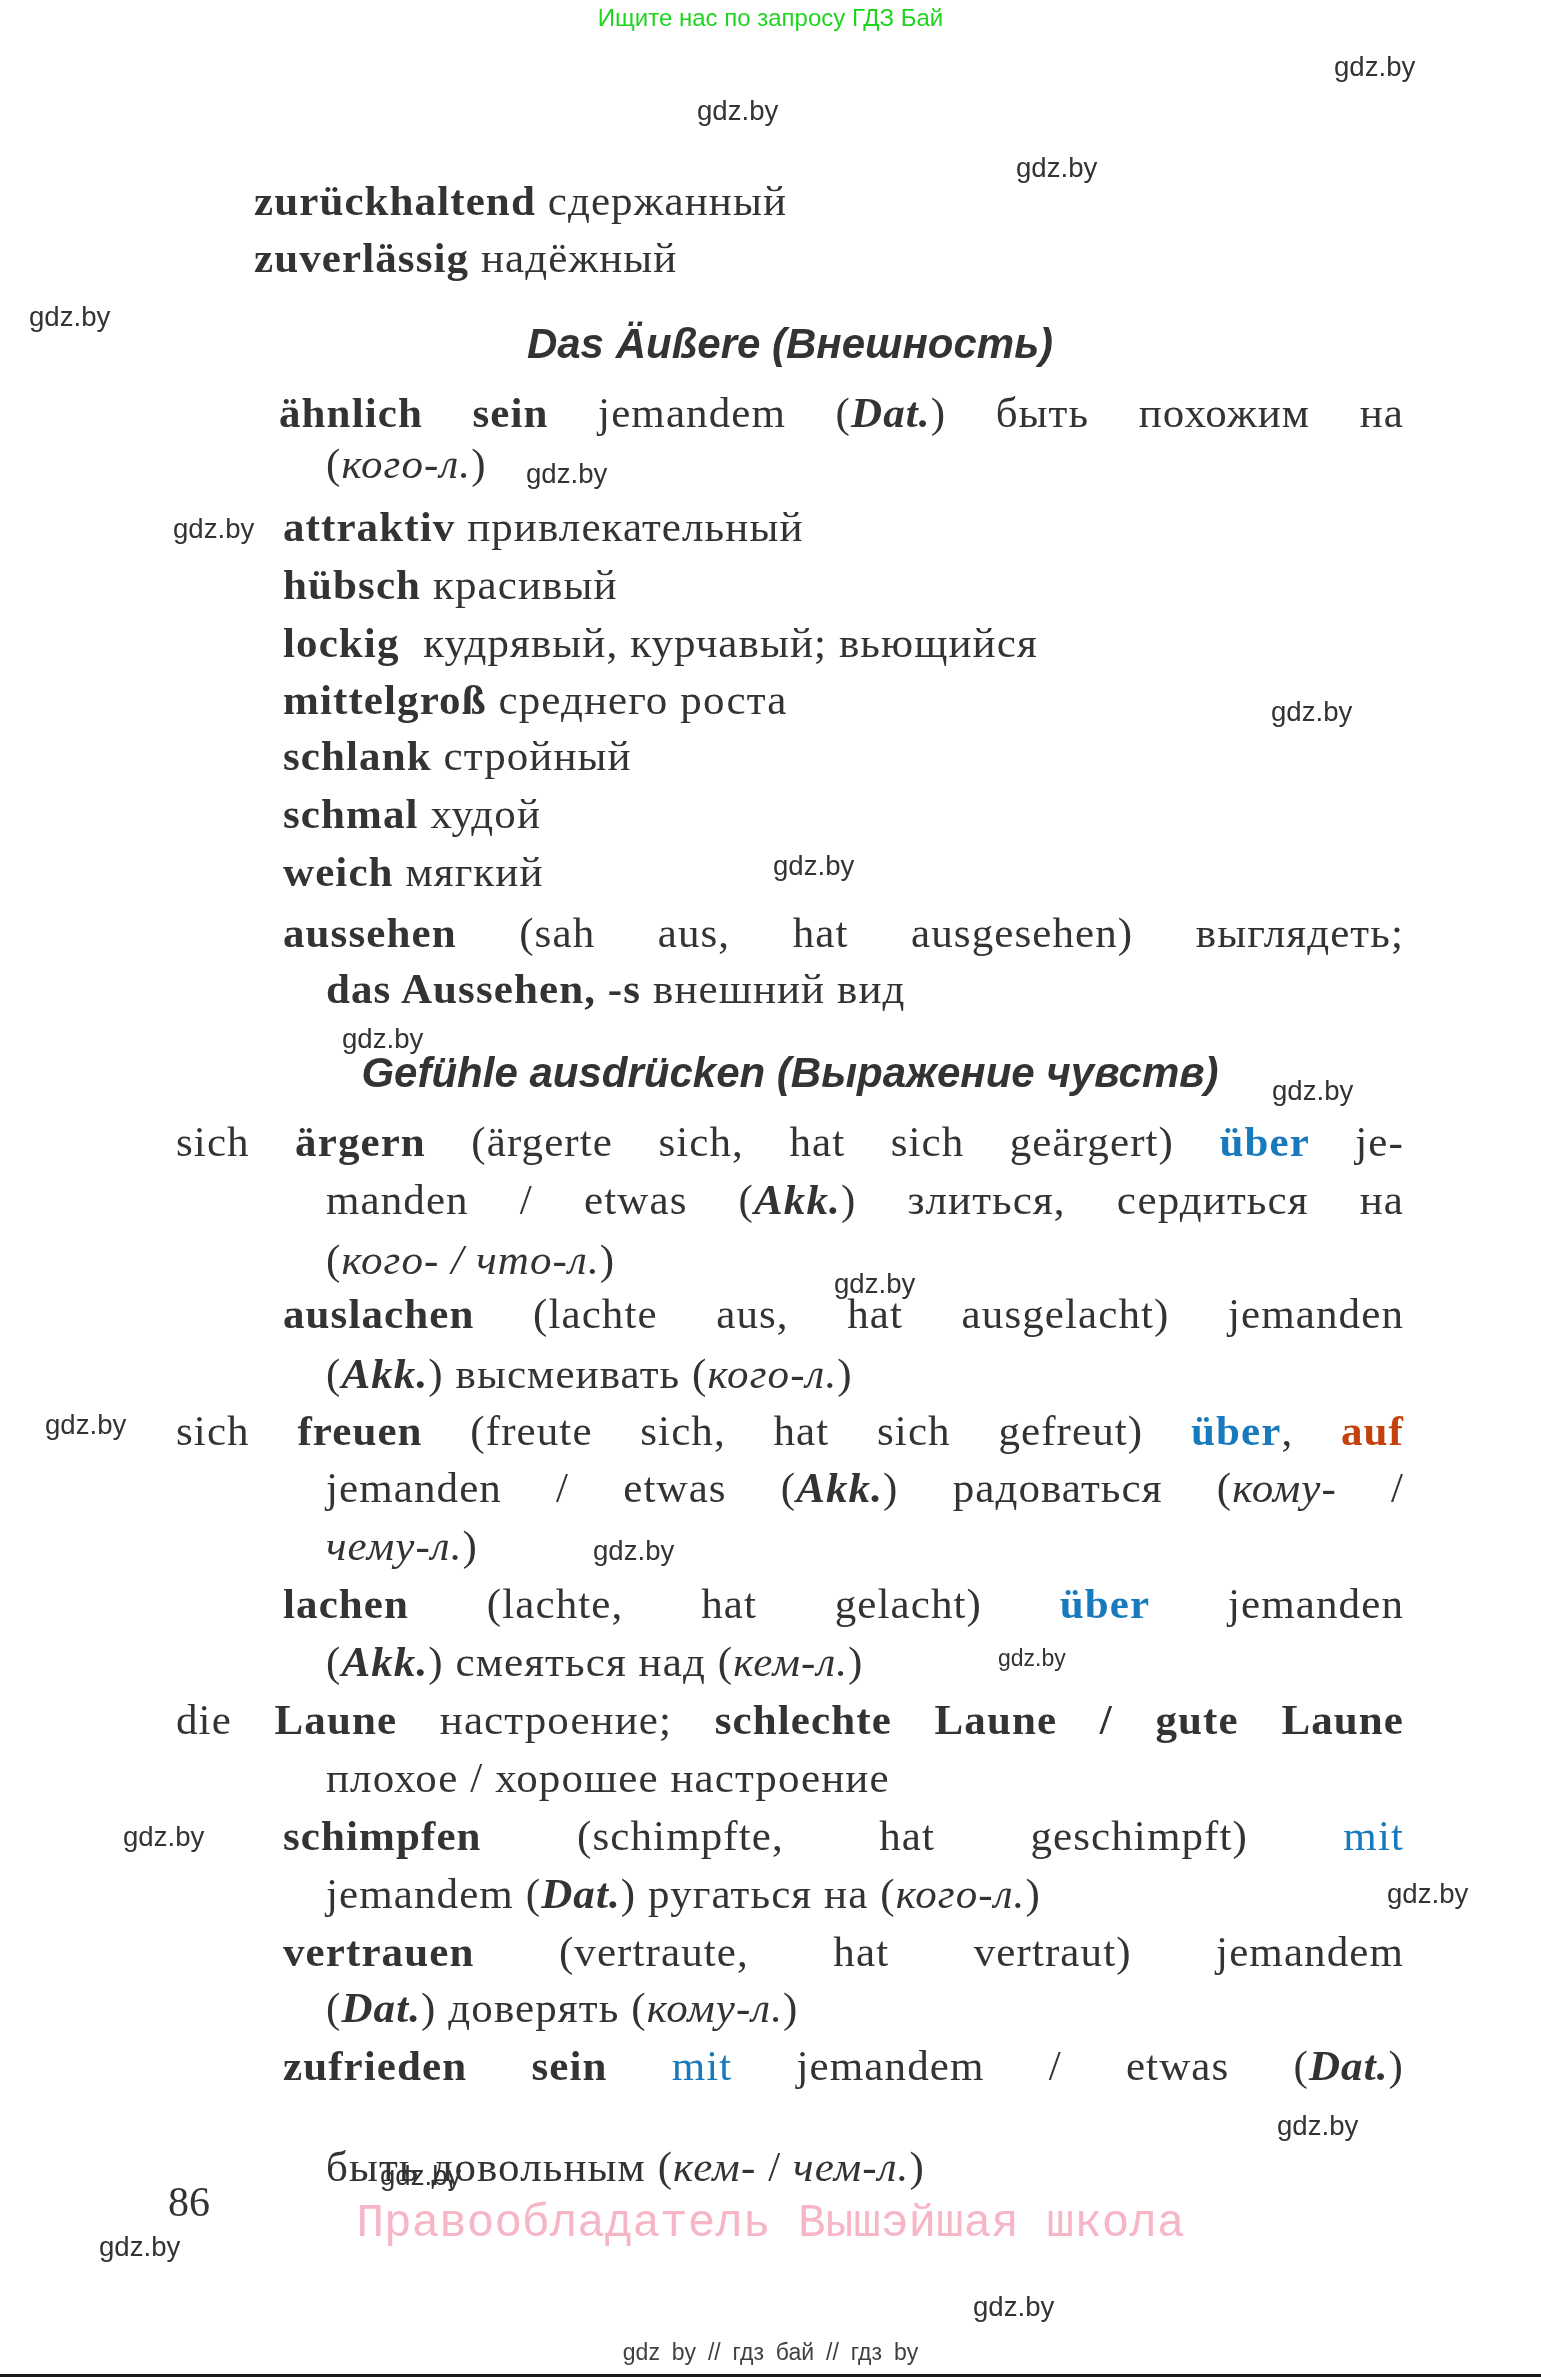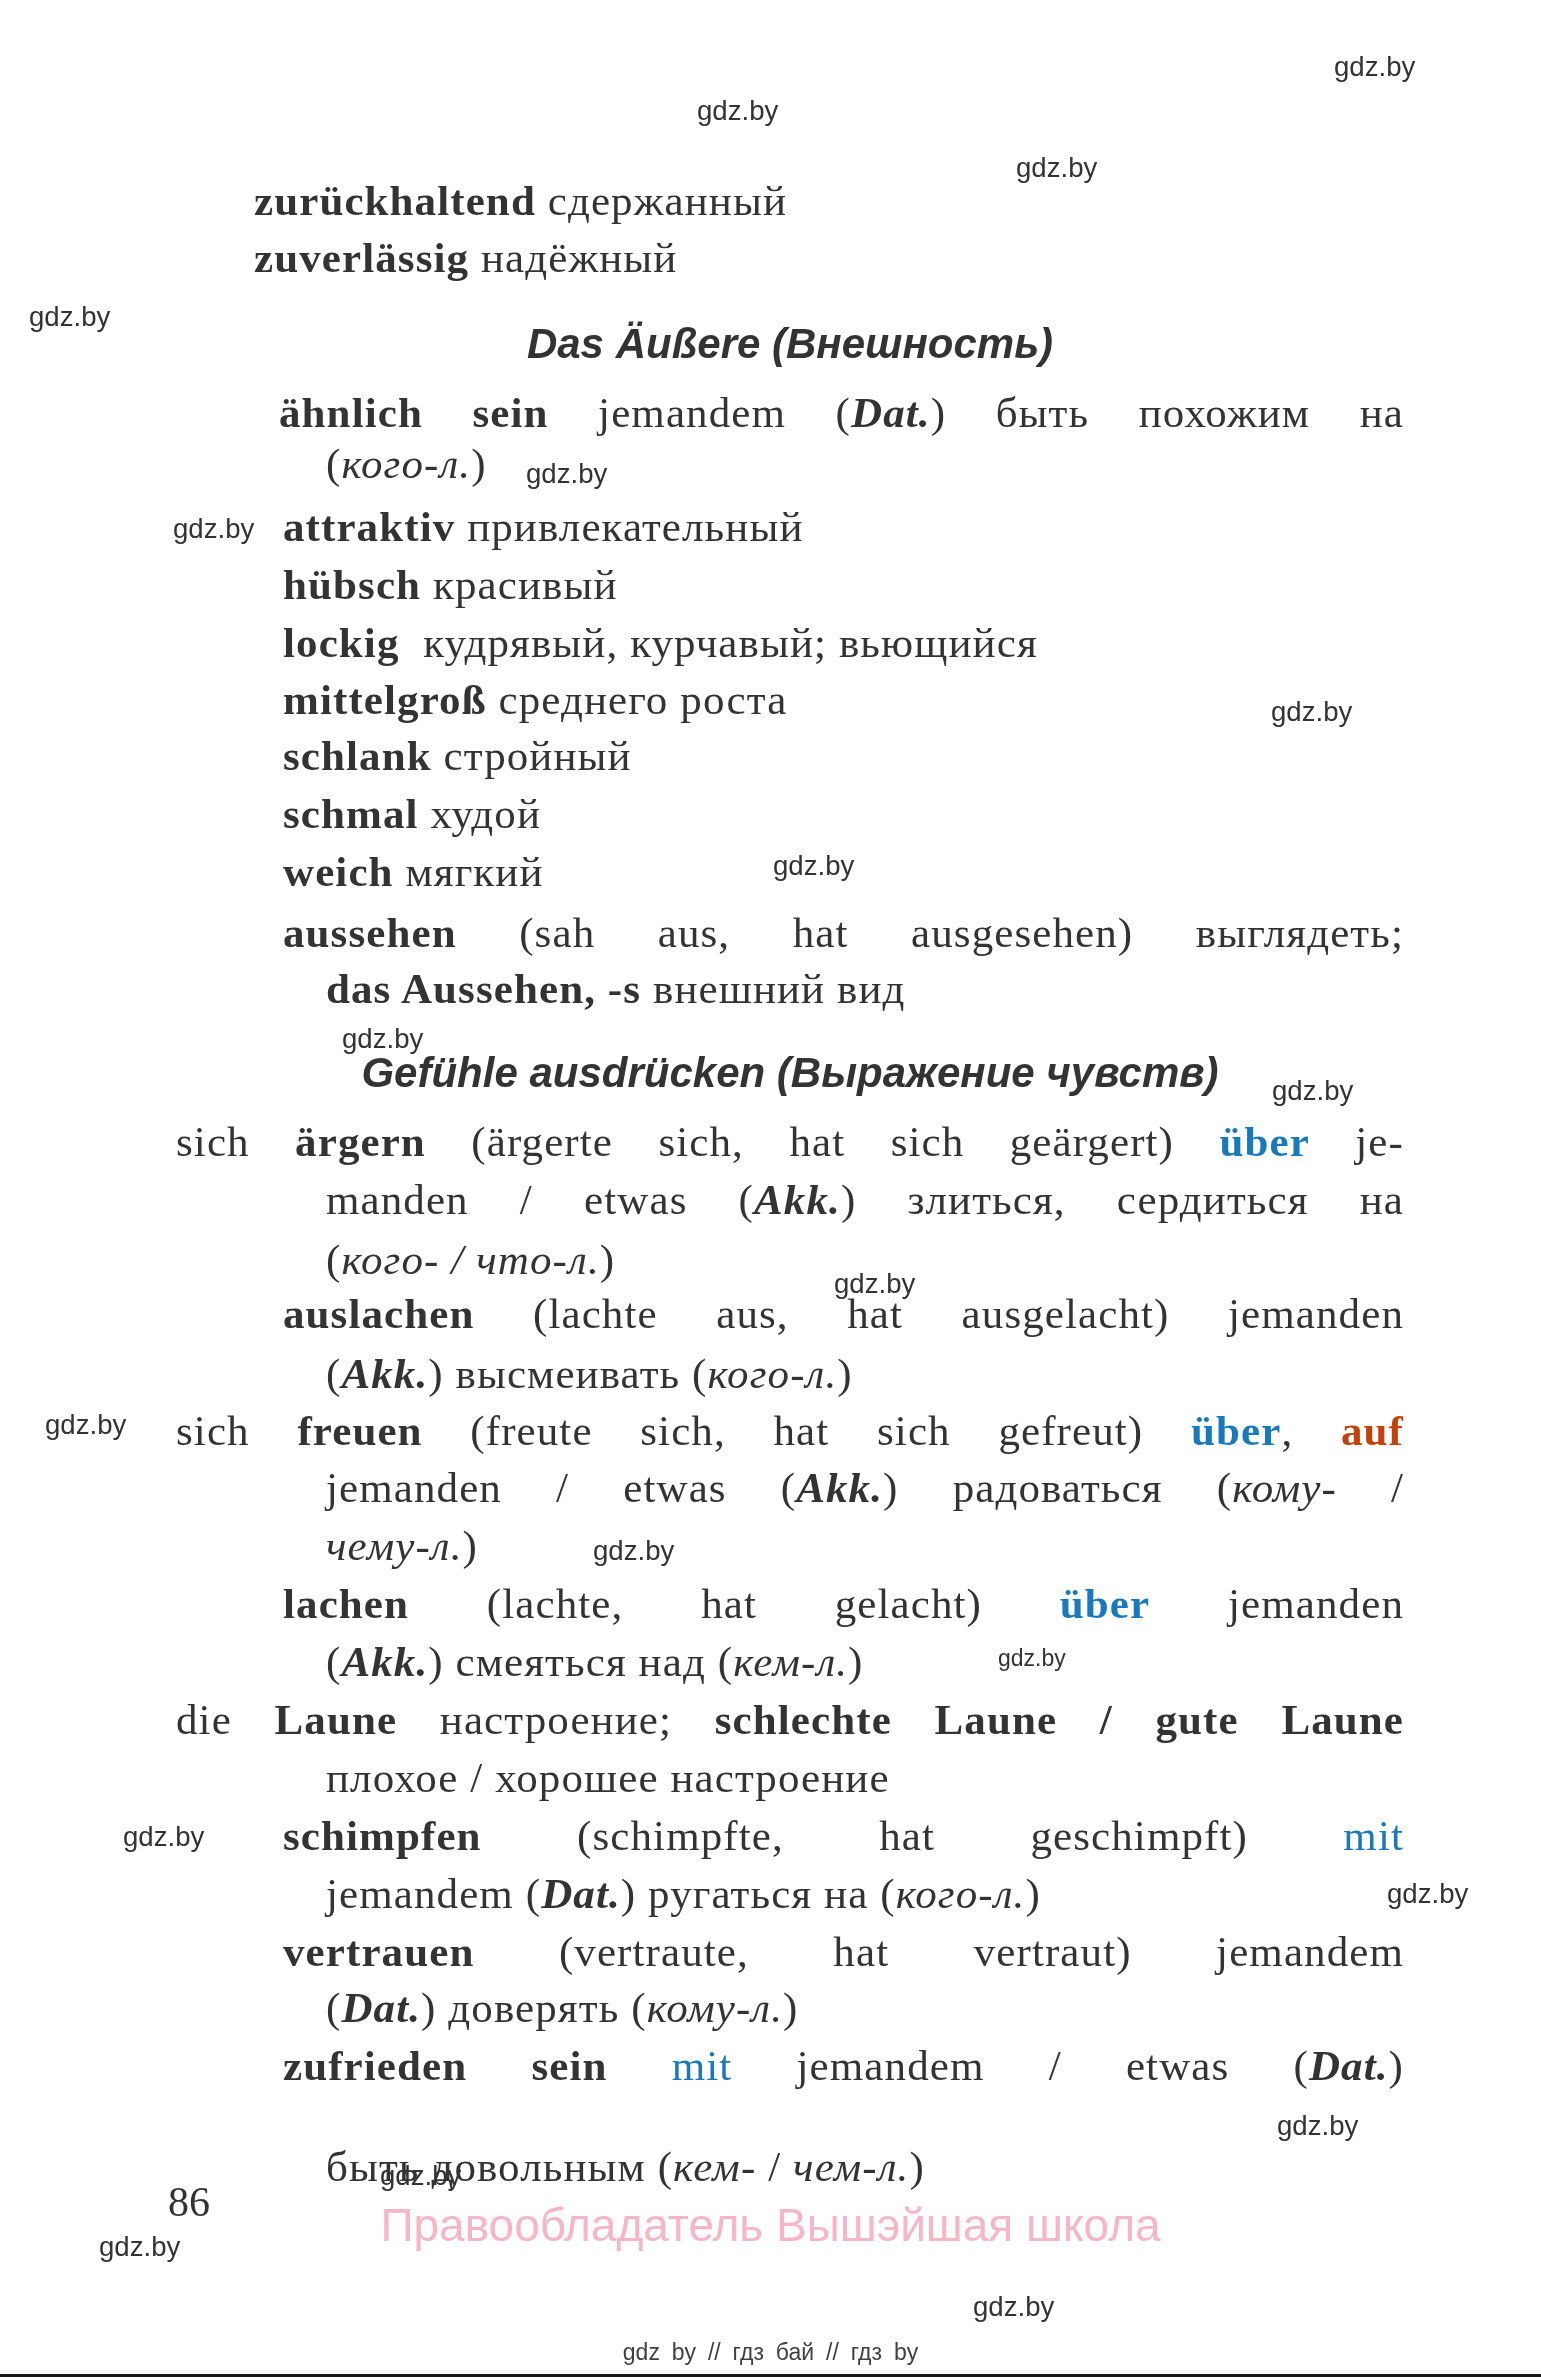--- a/index.html
+++ b/index.html
@@ -14,30 +14,31 @@
   .seg-b{font-weight:bold;}
   .seg-i{font-style:italic;}
   .seg-bi{font-weight:bold;font-style:italic;}
   .seg-u{font-weight:bold;}
   .wm{position:absolute;font-family:"Liberation Sans",sans-serif;color:#333333;white-space:pre;}
   #banner{position:absolute;top:3.7px;left:0;width:1541px;text-align:center;
           font-family:"Liberation Sans",sans-serif;font-size:24px;}
   #pagenum{position:absolute;left:168px;top:2178px;font-family:"Liberation Serif",serif;
            font-size:42px;color:#333333;}
   #copyright{position:absolute;left:0;top:2198px;width:1541px;text-align:center;
-             font-family:Liberation Sans, sans-serif;font-size:46px;}
+             font-family:Liberation Mono, monospace;font-size:46px;}
   #bottom-links{position:absolute;left:0;top:2339px;width:1541px;text-align:center;
                 font-family:"Liberation Sans",sans-serif;font-size:23px;word-spacing:5.5px;
                 cursor:pointer;}
   #bottom-edge{position:absolute;left:0;top:2374px;width:1541px;height:3.7px;background:#1a1a1a;}
 </style>
 </head>
 <body>
 
 <div id="page">
+  <div id="banner" style="color: rgb(31, 212, 31);">Ищите нас по запросу ГДЗ Бай</div>
   <div>
       <div class="line" style="left: 254px; top: 172px;"><span class="seg-b">zurückhaltend</span><span> сдержанный</span></div>
       <div class="line" style="left: 254px; top: 229px; text-align: center;"><span class="seg-b">zuverlässig</span><span> надёжный</span></div>
       <div class="line heading ctr" style="left: 176px; top: 315px; width: 1228px;"><span>Das Äußere (Внешность)</span></div>
       <div class="line just" style="left: 279px; top: 384px; width: 1125px;"><span class="seg-b">ähnlich sein</span><span> jemandem (</span><span class="seg-bi">Dat.</span><span>) быть похожим на</span></div>
       <div class="line" style="left: 326px; top: 435px;"><span>(</span><span class="seg-i">кого-л.</span><span>)</span></div>
       <div class="line" style="left: 283px; top: 498px;"><span class="seg-b">attraktiv</span><span> привлекательный</span></div>
       <div class="line" style="left: 283px; top: 556px;"><span class="seg-b">hübsch</span><span> красивый</span></div>
       <div class="line" style="left: 283px; top: 614px;"><span class="seg-b">lockig</span><span>  кудрявый, курчавый; вьющийся</span></div>
       <div class="line" style="left: 283px; top: 671px;"><span class="seg-b">mittelgroß</span><span> среднего роста</span></div>

